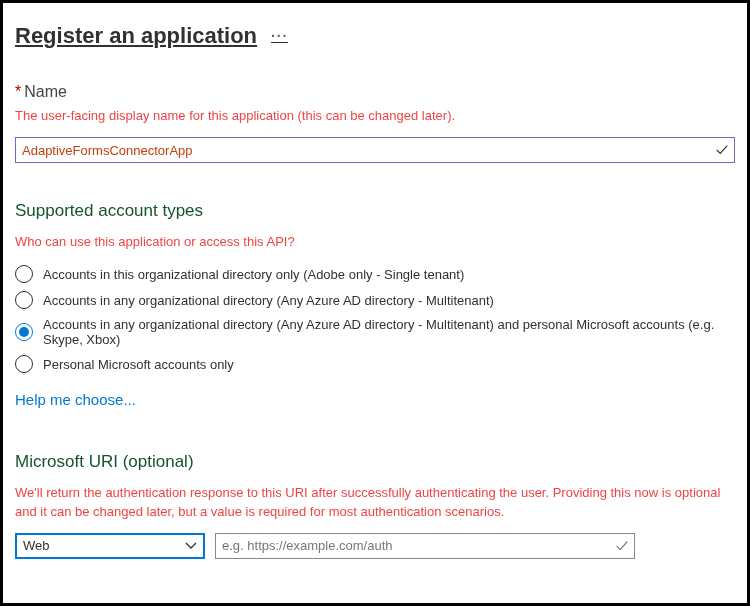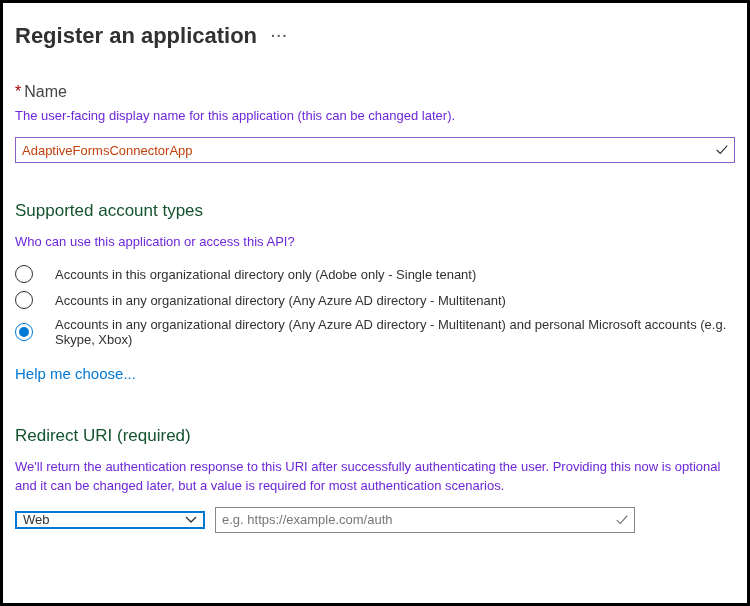--- a/index.html
+++ b/index.html
@@ -15,34 +15,35 @@
     background: #fff;
     overflow: hidden;
   }
   h1 {
     font-size: 22px;
     font-weight: 600;
     margin: 0 0 34px 0;
     display: flex;
     align-items: center;
     gap: 14px;
+    text-decoration: underline;
   }
   .ellipsis {
     font-size: 14px;
     color: #605e5c;
     letter-spacing: 1px;
   }
   .req-star { color: #a80000; margin-right: 3px; }
   .section-label {
     font-size: 16px;
     color: #444;
     margin: 0 0 6px 0;
   }
   .hint {
-    color: #6d28d9;
+    color: #ef4444;
     font-size: 13px;
     margin: 0 0 12px 0;
     line-height: 1.4;
   }
   .text-field-wrap {
     position: relative;
     margin-bottom: 38px;
   }
   .text-field {
     width: 100%;
@@ -66,21 +67,21 @@
   h2 {
     font-size: 17px;
     font-weight: 400;
     color: #14532d;
     margin: 0 0 12px 0;
   }
   .radio-group { margin-bottom: 18px; }
   .radio-row {
     display: flex;
     align-items: center;
-    gap: 22px;
+    gap: 10px;
     margin: 8px 0;
     cursor: pointer;
   }
   .radio {
     width: 18px; height: 18px;
     border: 1px solid #323130;
     border-radius: 50%;
     position: relative;
     flex-shrink: 0;
   }
@@ -103,21 +104,21 @@
     margin-bottom: 44px;
   }
   .redirect-row {
     display: flex;
     gap: 10px;
     align-items: center;
   }
   .select-box {
     position: relative;
     width: 190px;
-    height: 18px;
+    height: 26px;
     border: 2px solid #0078d4;
     display: flex;
     align-items: center;
     padding: 0 24px 0 6px;
     font-size: 13px;
     cursor: pointer;
   }
   .chevron {
     position: absolute;
     right: 6px; top: 50%;
@@ -171,25 +172,29 @@
     <span class="radio-label">Accounts in this organizational directory only (Adobe only - Single tenant)</span>
   </div>
   <div class="radio-row">
     <span class="radio"></span>
     <span class="radio-label">Accounts in any organizational directory (Any Azure AD directory - Multitenant)</span>
   </div>
   <div class="radio-row">
     <span class="radio selected"></span>
     <span class="radio-label">Accounts in any organizational directory (Any Azure AD directory - Multitenant) and personal Microsoft accounts (e.g. Skype, Xbox)</span>
   </div>
+  <div class="radio-row">
+    <span class="radio"></span>
+    <span class="radio-label">Personal Microsoft accounts only</span>
+  </div>
 </div>
 
 <a class="link">Help me choose...</a>
 
-<h2>Redirect URI (required)</h2>
+<h2>Microsoft URI (optional)</h2>
 <p class="hint">We'll return the authentication response to this URI after successfully authenticating the user. Providing this now is optional and it can be changed later, but a value is required for most authentication scenarios.</p>
 
 <div class="redirect-row">
   <div class="select-box">
     <span>Web</span>
     <span class="chevron">
       <svg viewBox="0 0 12 12">
           <path d="M1 3 L6 8 L11 3" stroke="#323130" stroke-width="1.3" fill="none"></path>
         </svg>
     </span>

